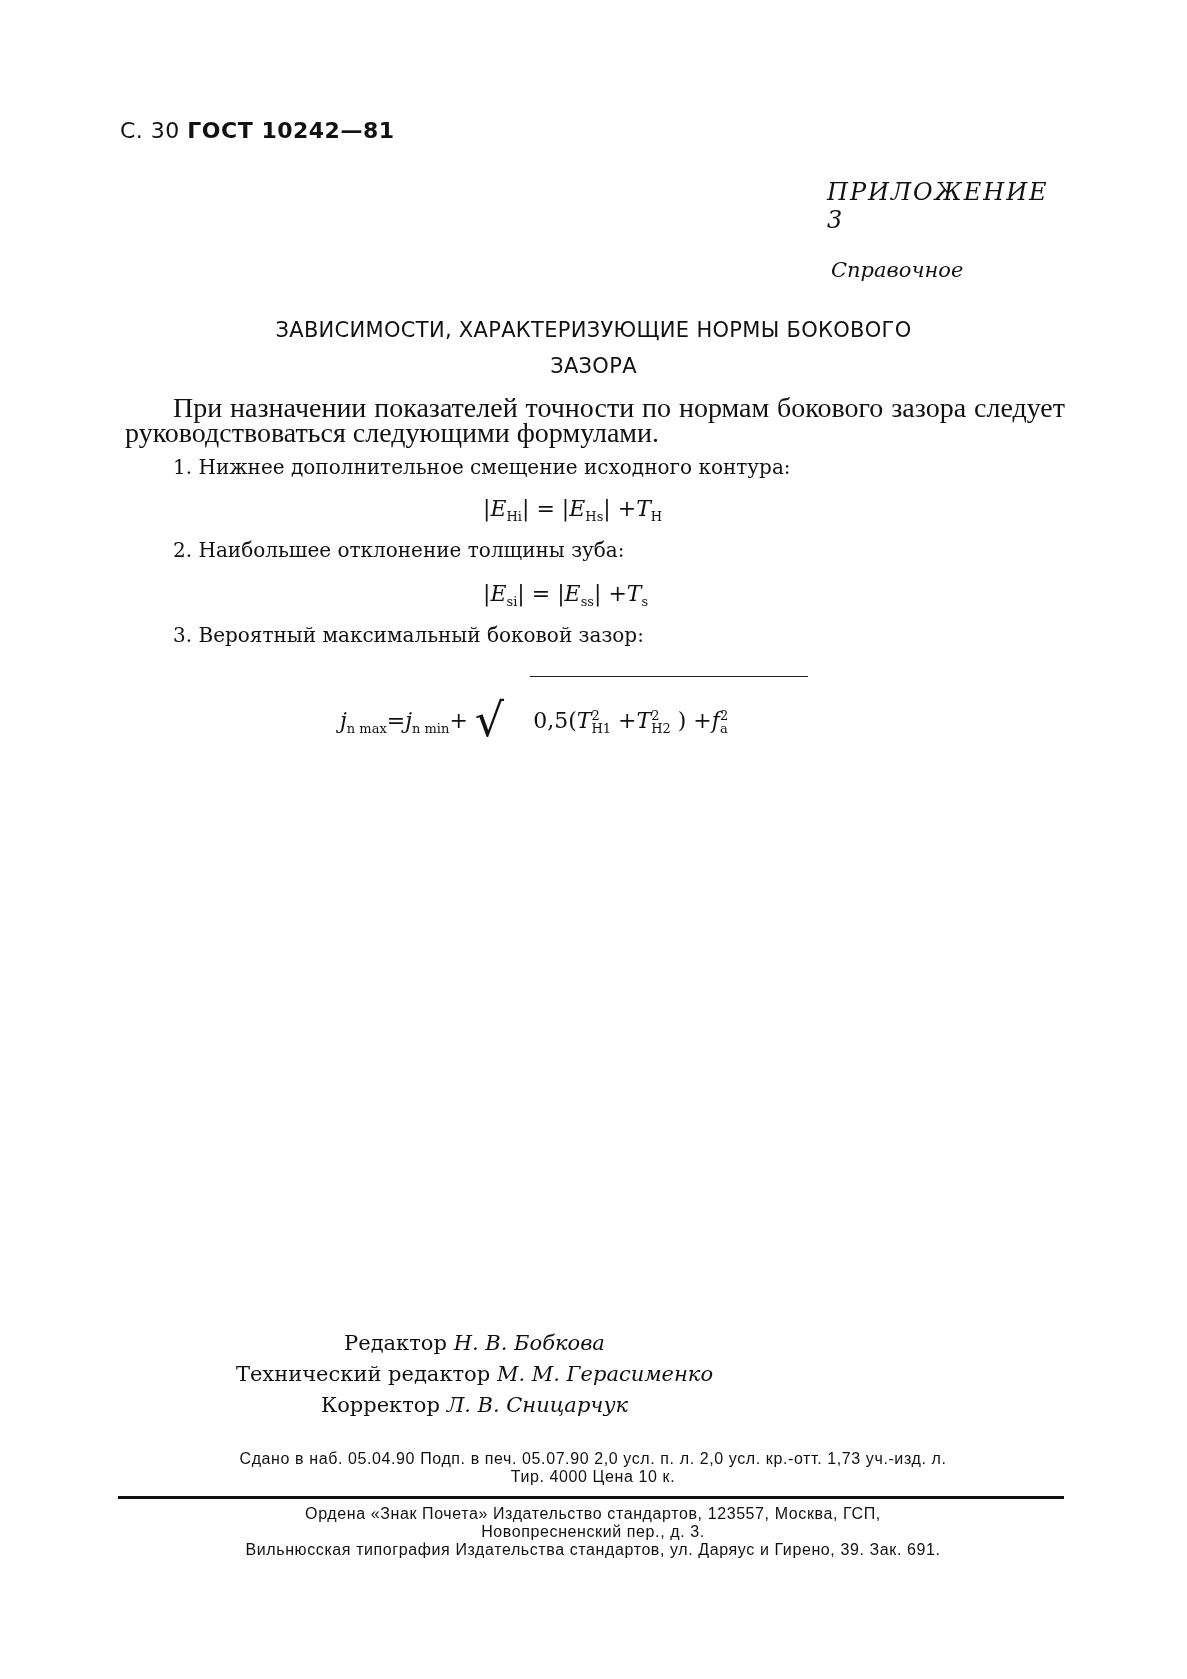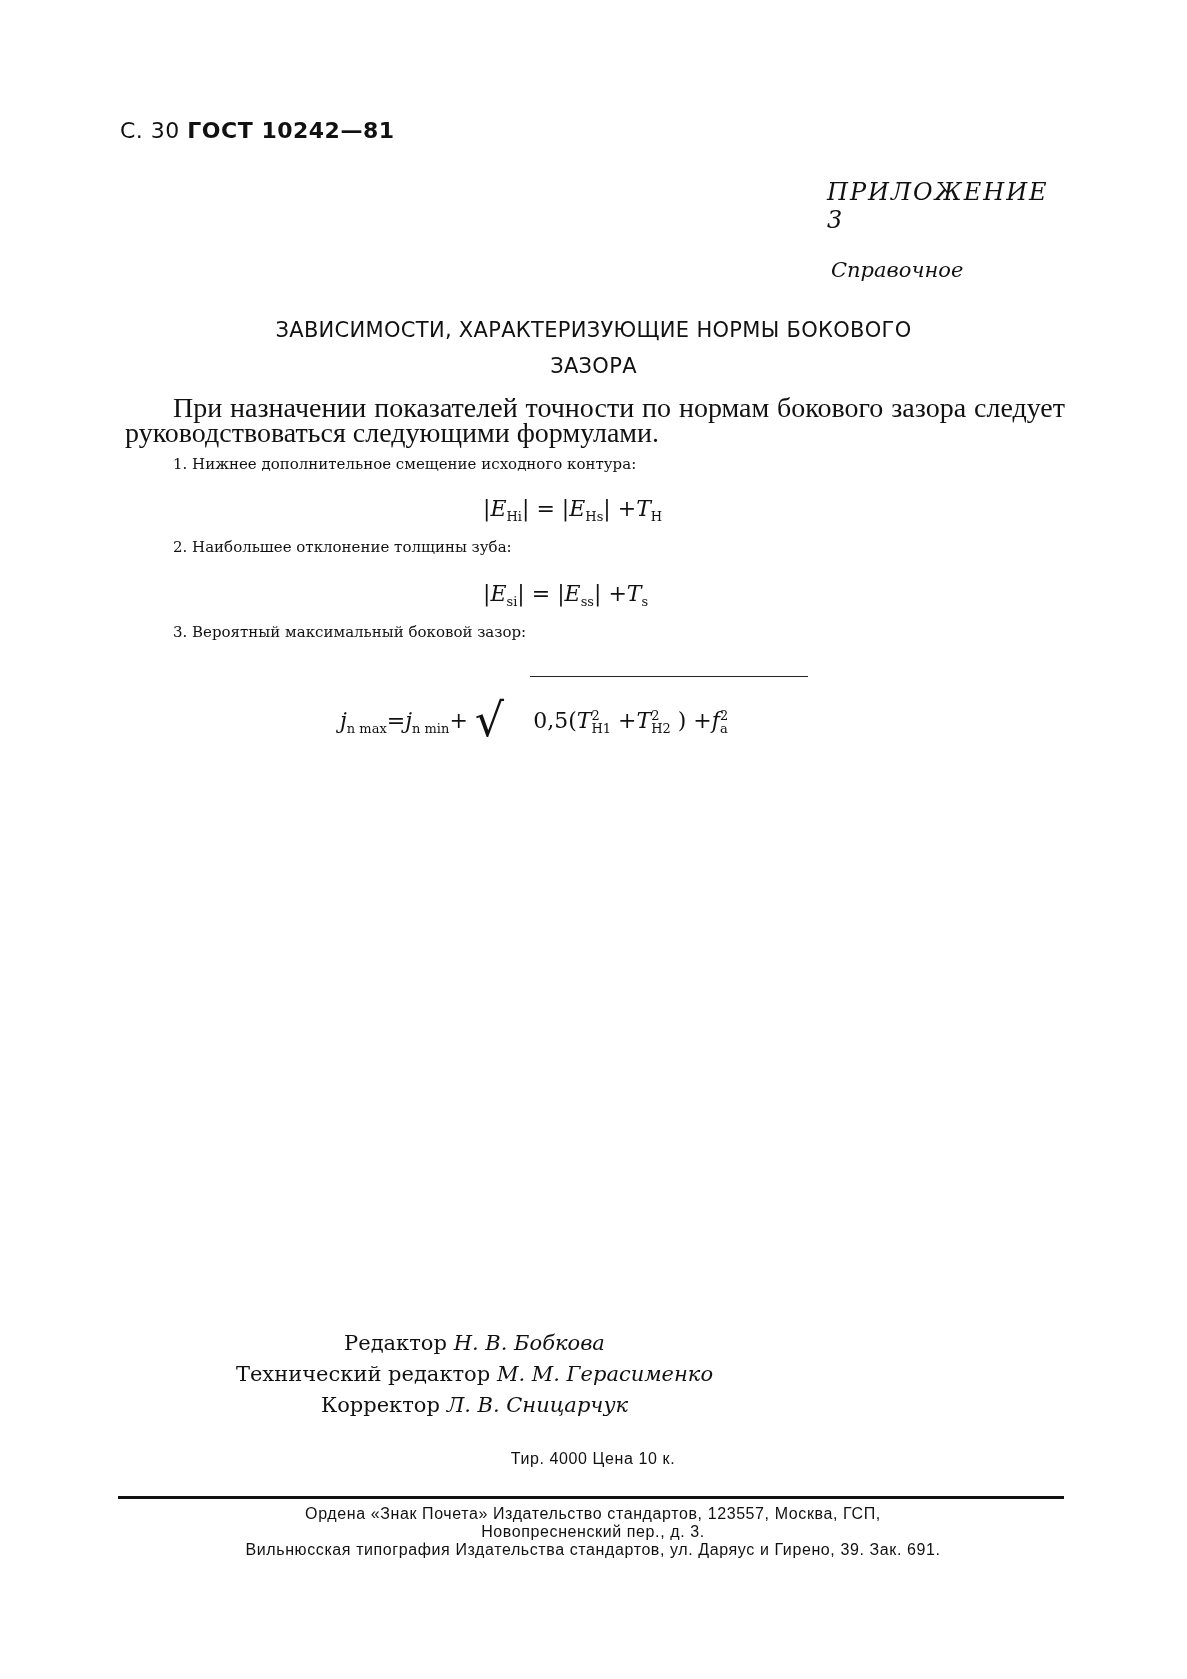--- a/index.html
+++ b/index.html
@@ -7,21 +7,21 @@
   .abs { position: absolute; }
   .page-header { left: 120px; top: 118px; font-family: "DejaVu Sans", sans-serif; font-size: 22px; letter-spacing: 0.5px; }
   .page-header .num { font-weight: normal; margin-top: 11px; }
   .page-header .std { font-weight: bold; }
   .appendix { right: 120px; top: 178px; text-align: left; width: 240px; }
   .appendix .title { font-family: "DejaVu Serif", serif; font-style: italic; font-size: 24px; letter-spacing: 2px; }
   .appendix .sub { font-family: "DejaVu Serif", serif; font-style: italic; font-size: 21px; margin-top: 24px; margin-left: 4px; }
   .doc-title { left: 0; width: 1187px; top: 312px; text-align: center; font-family: "DejaVu Sans", sans-serif; font-weight: normal; font-size: 21px; line-height: 36px; letter-spacing: 0.3px; }
   .body-text { left: 125px; width: 940px; top: 395px; font-family: "Liberation Serif", serif; font-size: 28px; line-height: 25px; text-align: justify; }
   .body-text .indent { text-indent: 48px; }
-  .item { font-family: "DejaVu Serif", serif; font-size: 15px; }
+  .item { font-family: "DejaVu Serif", serif; font-size: 20px; }
   .formula { font-family: "DejaVu Serif", serif; font-size: 22px; }
   .formula i { font-style: italic; }
   .formula sub, .formula sup { font-size: 13px; font-style: normal; }
   .sqrt-bar { position: absolute; border-top: 1.5px solid #222; }
   .credits { left: 0; width: 949px; top: 1328px; text-align: center; font-family: "DejaVu Serif", serif; font-size: 21px; line-height: 31px; }
   .credits i { font-style: italic; }
   .imprint { left: 118px; width: 950px; top: 1450px; font-family: "Liberation Sans", sans-serif; font-size: 16px; line-height: 18px; text-align: center; letter-spacing: 0.6px; }
   .rule { left: 118px; width: 946px; top: 1496px; height: 0; border-top: 3px solid #111; }
   .publisher { left: 118px; width: 950px; top: 1505px; font-family: "Liberation Sans", sans-serif; font-size: 16px; line-height: 18px; text-align: center; letter-spacing: 0.6px; }
 </style>
@@ -75,20 +75,21 @@
 </div>
 <div class="sqrt-bar" style="left:530px; top:676px; width:278px;"></div>
 
 <div class="abs credits">
   <div><span>Редактор</span> <i>Н. В. Бобкова</i></div>
   <div><span>Технический редактор</span> <i>М. М. Герасименко</i></div>
   <div><span>Корректор</span> <i>Л. В. Сницарчук</i></div>
 </div>
 
 <div class="abs imprint">
+  <div>Сдано в наб. 05.04.90 Подп. в печ. 05.07.90 2,0 усл. п. л. 2,0 усл. кр.-отт. 1,73 уч.-изд. л.</div>
   <div>Тир. 4000 Цена 10 к.</div>
 </div>
 
 <div class="abs rule"></div>
 
 <div class="abs publisher">
   <div>Ордена «Знак Почета» Издательство стандартов, 123557, Москва, ГСП,</div>
   <div>Новопресненский пер., д. 3.</div>
   <div>Вильнюсская типография Издательства стандартов, ул. Даряус и Гирено, 39. Зак. 691.</div>
 </div>

